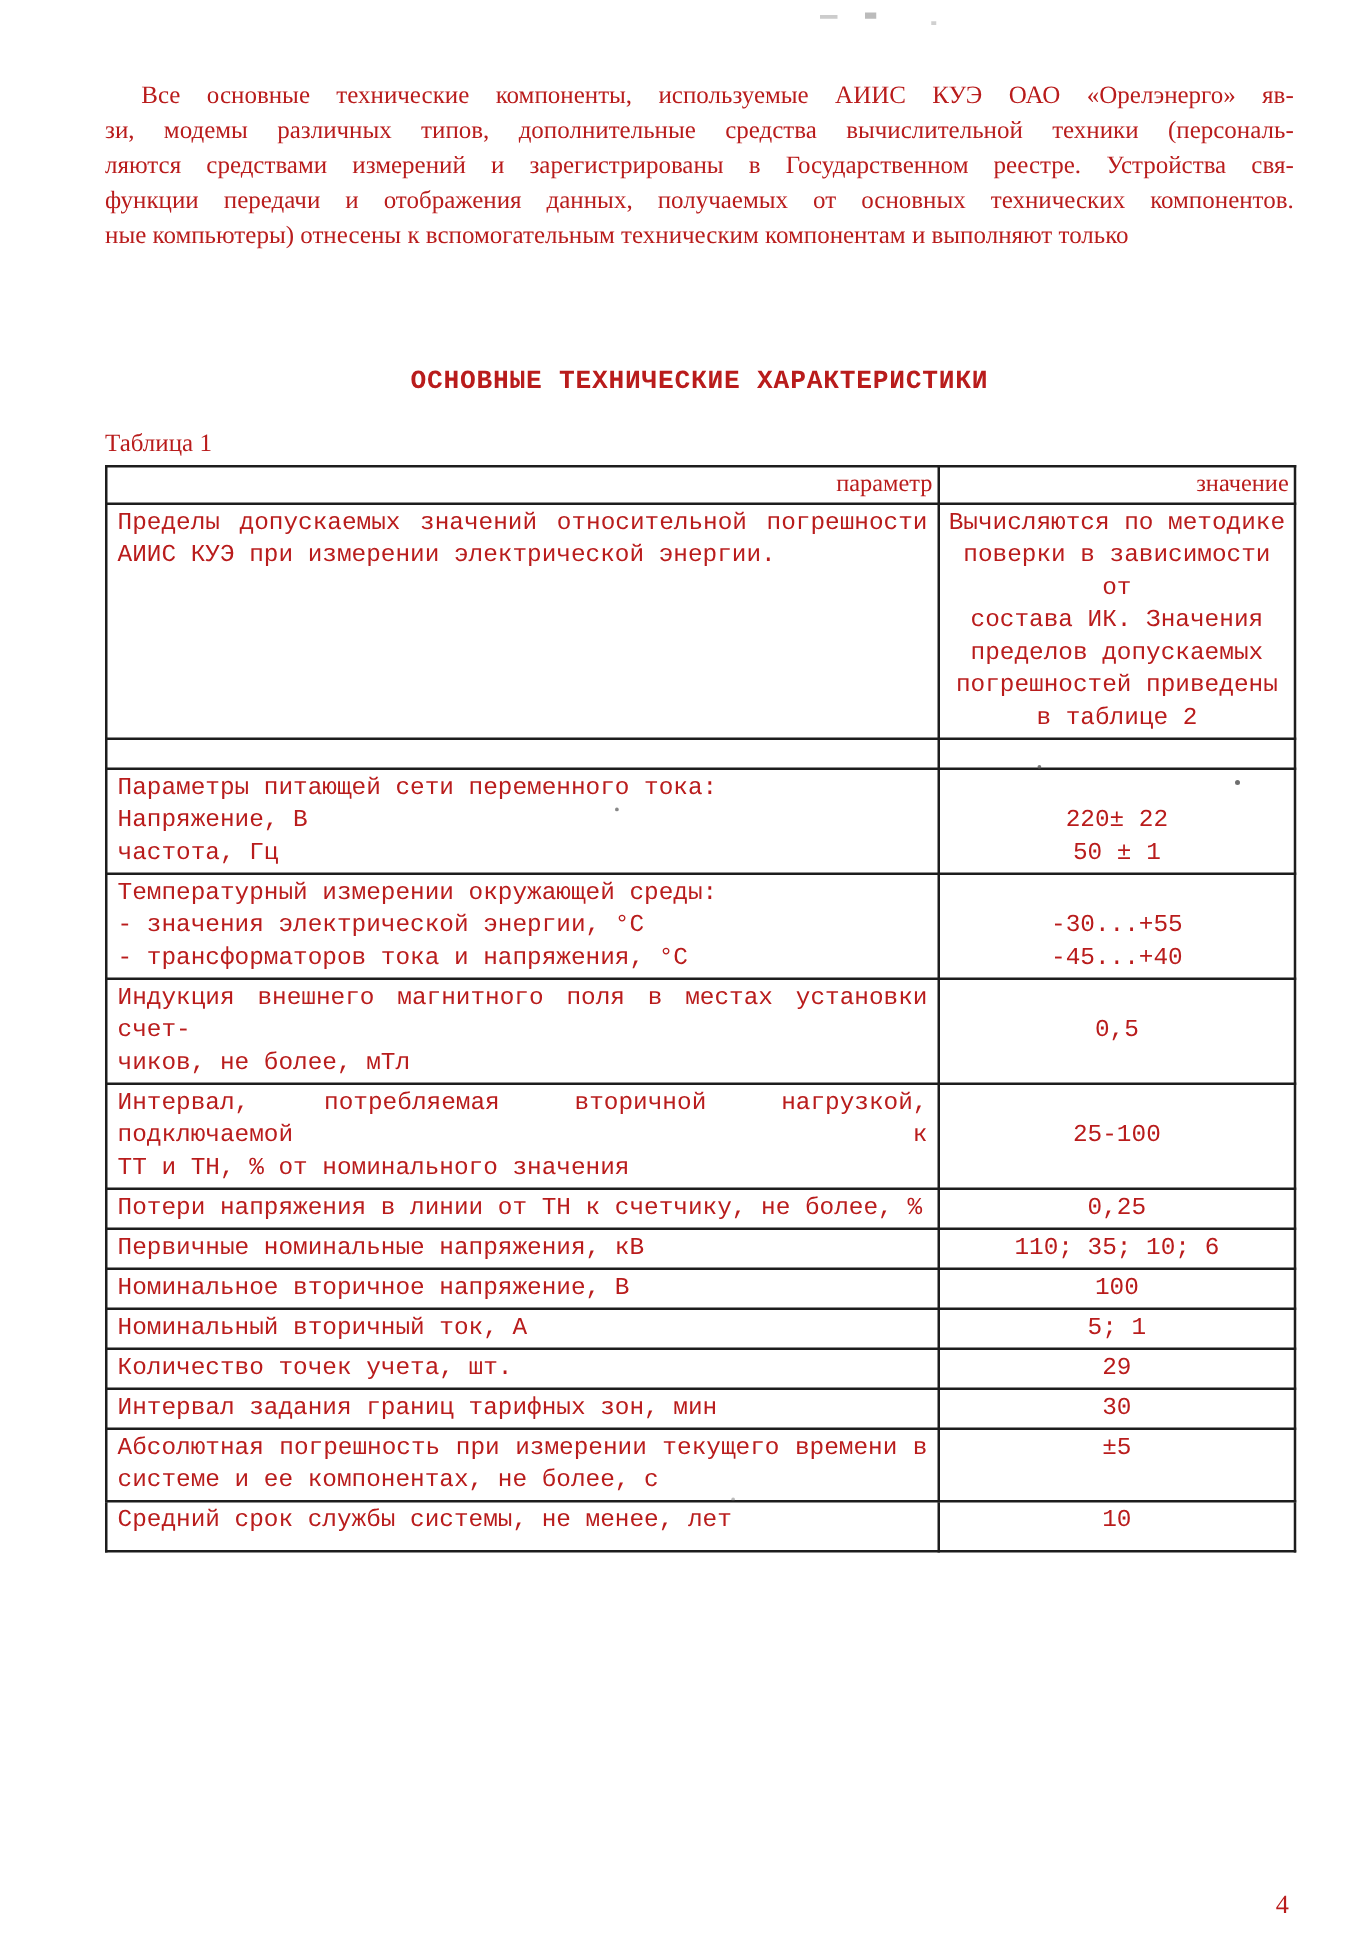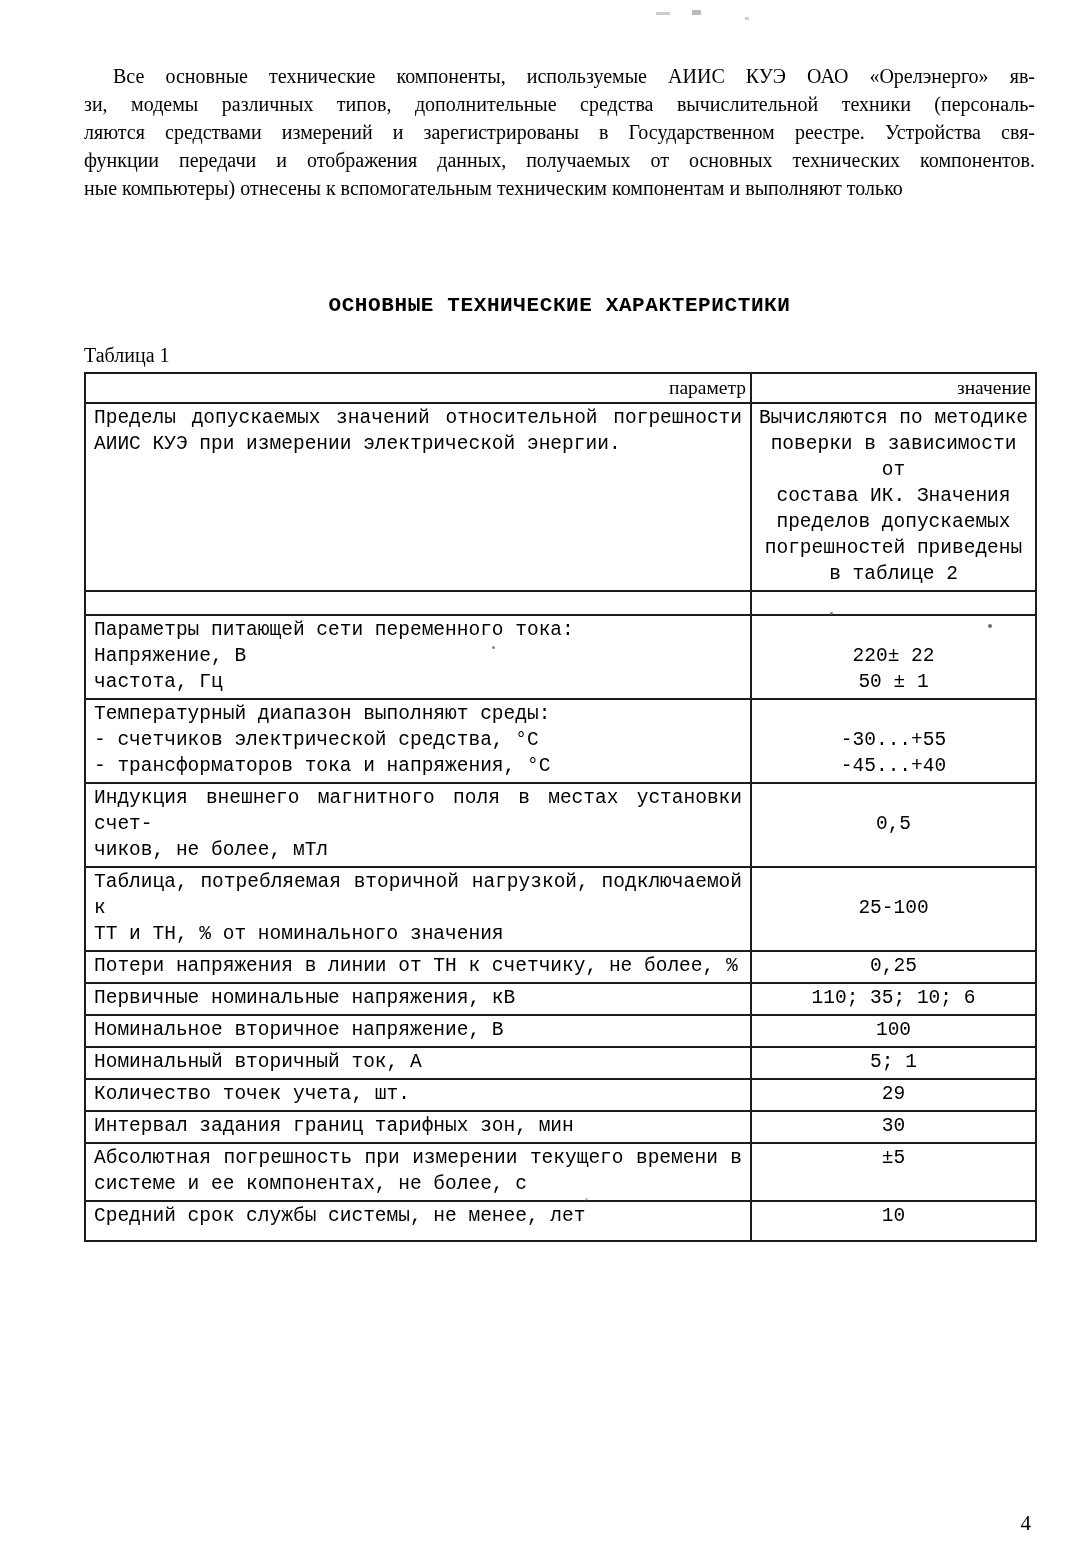--- a/index.html
+++ b/index.html
@@ -3,21 +3,21 @@
 <meta charset="utf-8">
 <style>
   html,body { margin:0; padding:0; background:#ffffff; }
   .page {
     position:relative;
     width:1086px; height:1560px;
     box-sizing:border-box;
     background:#ffffff;
     padding:62px 51px 0 84px;
     font-family:"Liberation Serif","DejaVu Serif",serif;
-    color:#000000;
+    color:#b91c1c;
     overflow:hidden;
   }
   
   .para { font-size:20px; line-height:28px; margin:0; }
   .para .pline { text-align:justify; text-align-last:justify; }
   .para .pline:last-child { text-align-last:left; }
   .para .pline:first-child { text-indent:29px; }
   
   .heading { font-size:21px; font-weight:bold; text-align:center; letter-spacing:0.6px; margin:92px 0 0 0;font-family:Liberation Mono, monospace; }
   .caption { font-size:20px; text-align:left; margin-top:25px; line-height:26px; }
@@ -105,43 +105,43 @@
             <div class="line">частота, Гц</div>
           </td>
           <td class="value">
             <div class="line">&nbsp;</div>
             <div class="line">220± 22</div>
             <div class="line">50 ± 1</div>
           </td>
         </tr>
         <tr>
           <td class="param">
-            <div class="line">Температурный диапазон выполняют среды:</div>
-            <div class="line">- счетчиков электрической средства, °С</div>
+            <div class="line">Температурный измерении окружающей среды:</div>
+            <div class="line">- значения электрической энергии, °С</div>
             <div class="line">- трансформаторов тока и напряжения, °С</div>
           </td>
           <td class="value">
             <div class="line">&nbsp;</div>
             <div class="line">-30...+55</div>
             <div class="line">-45...+40</div>
           </td>
         </tr>
         <tr>
           <td class="param justify">
             <div class="line">Индукция внешнего магнитного поля в местах установки счет-</div>
             <div class="line">чиков, не более, мТл</div>
           </td>
           <td class="value">
             <div class="line">&nbsp;</div>
             <div class="line">0,5</div>
           </td>
         </tr>
         <tr>
           <td class="param justify">
-            <div class="line">Таблица, потребляемая вторичной нагрузкой, подключаемой к</div>
+            <div class="line">Интервал, потребляемая вторичной нагрузкой, подключаемой к</div>
             <div class="line">ТТ и ТН, % от номинального значения</div>
           </td>
           <td class="value">
             <div class="line">&nbsp;</div>
             <div class="line">25-100</div>
           </td>
         </tr>
         <tr>
           <td class="param">
             <div class="line">Потери напряжения в линии от ТН к счетчику, не более, %</div>

